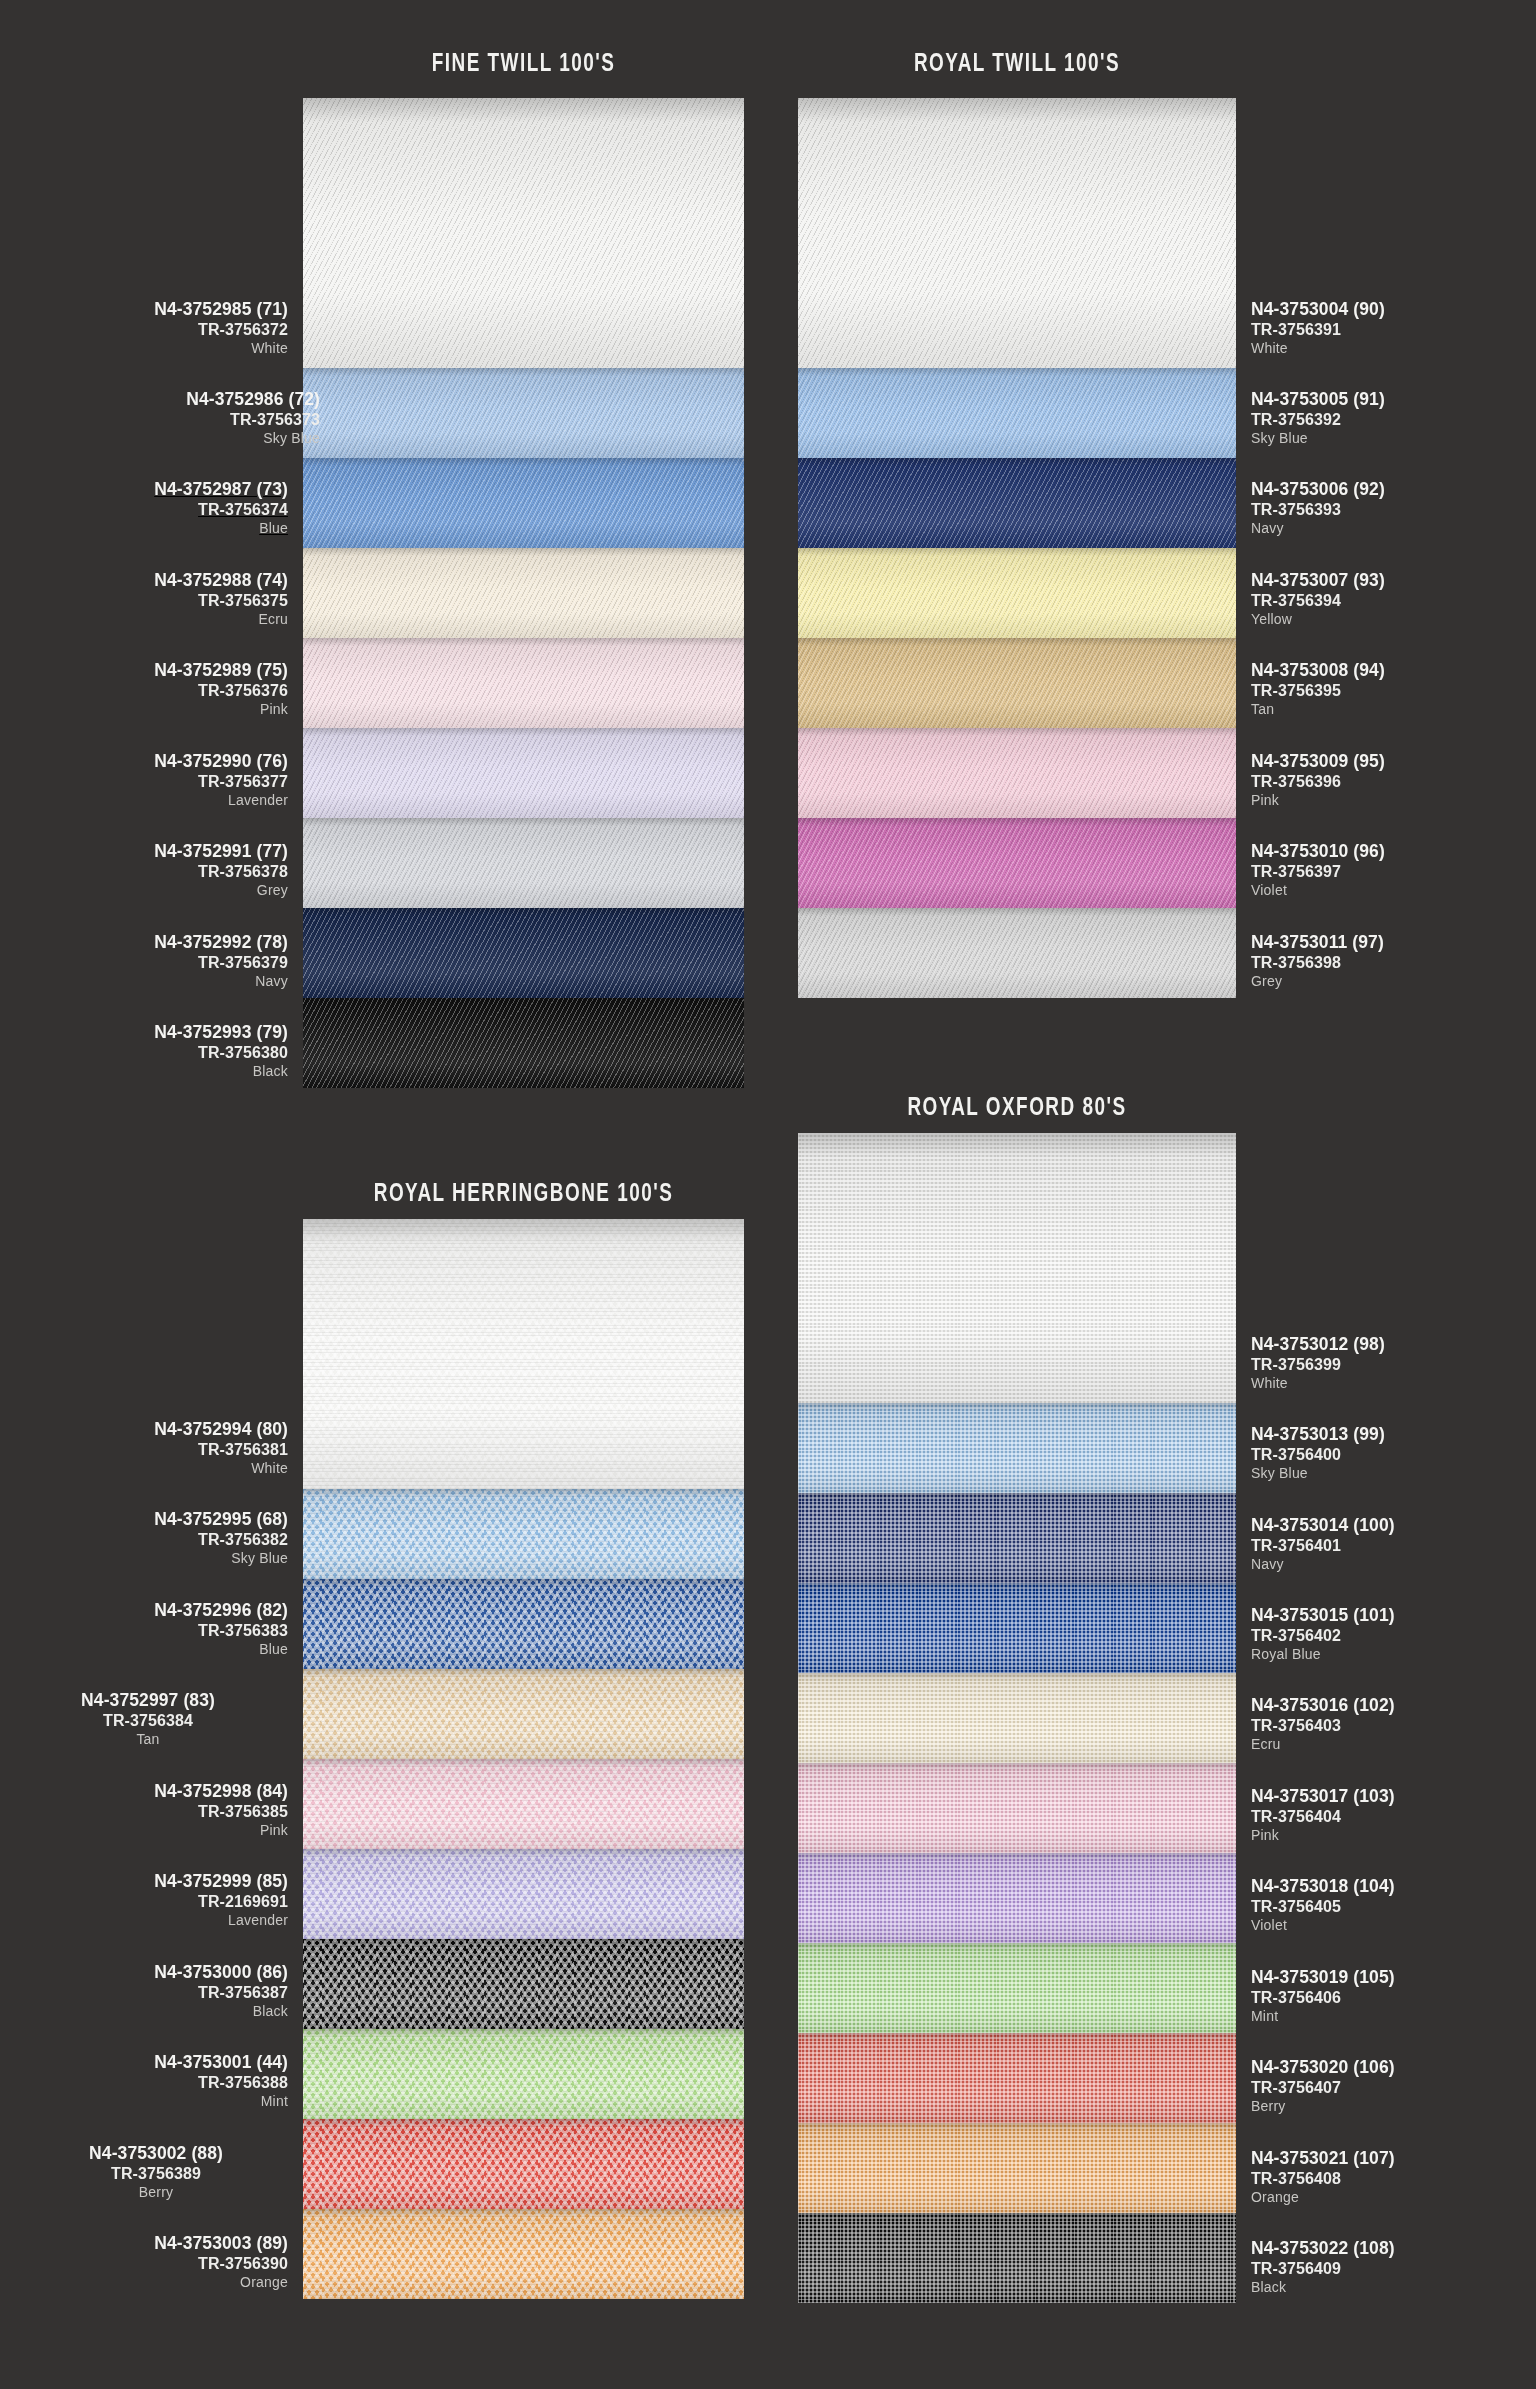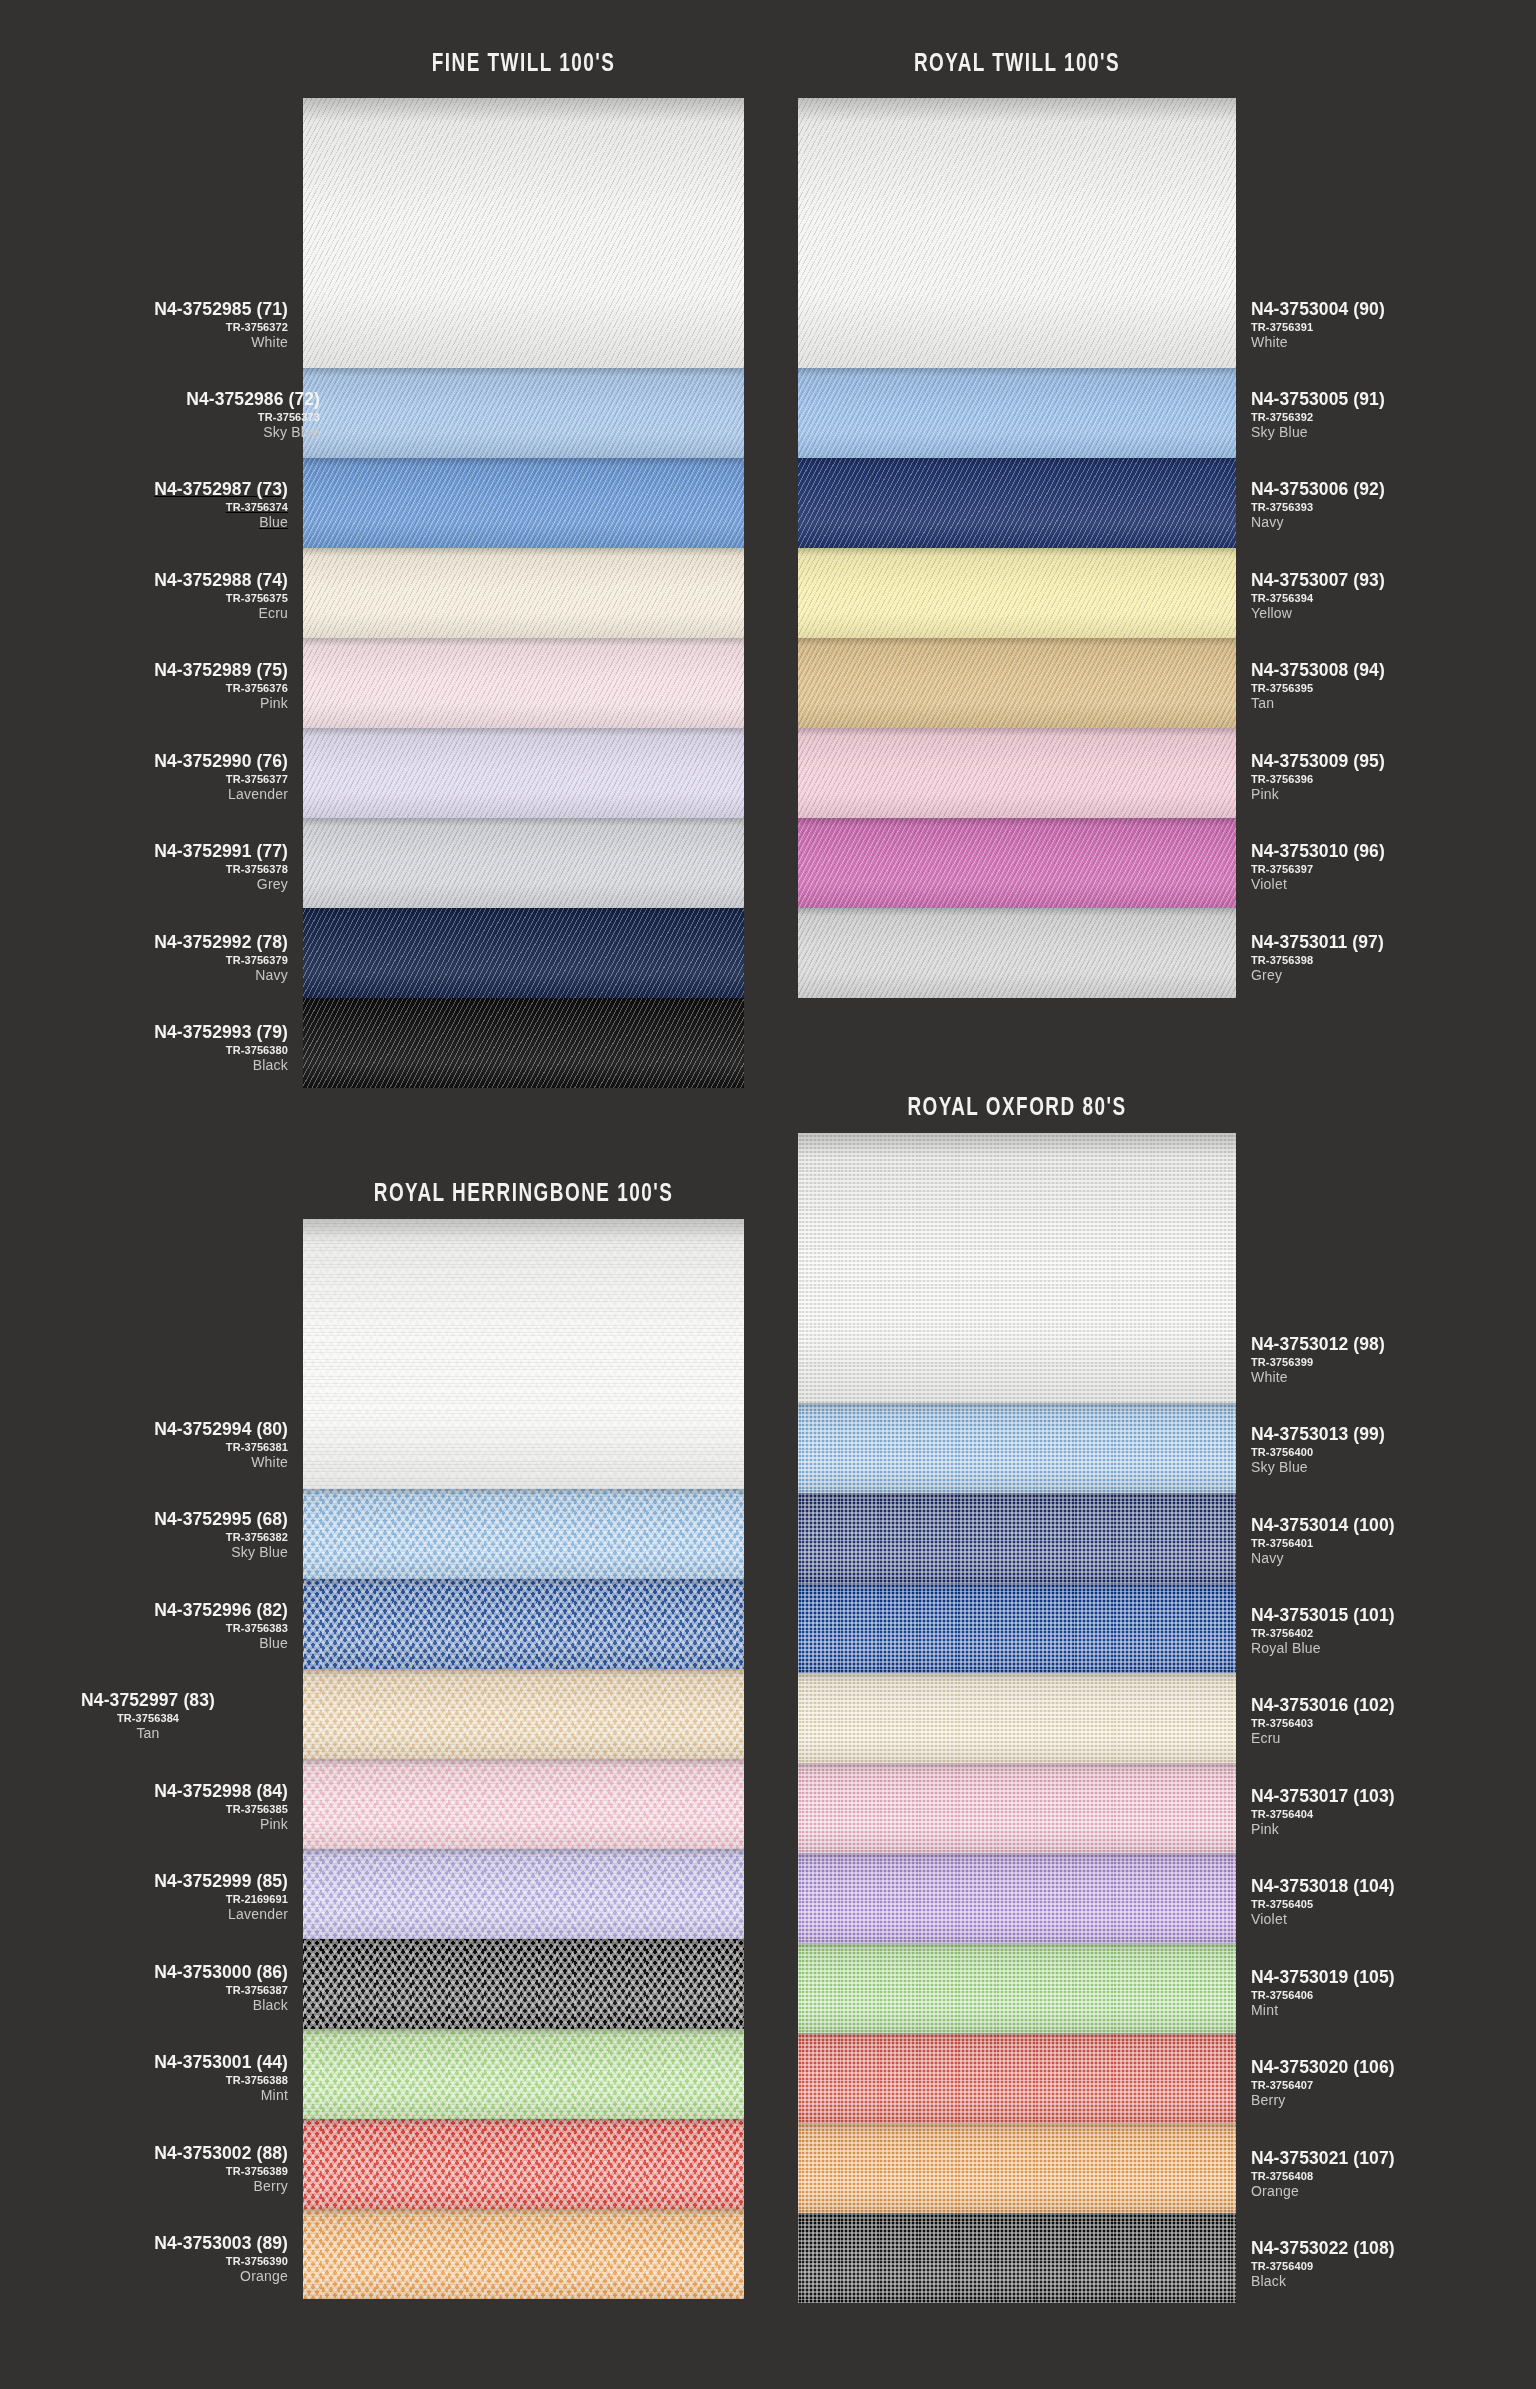--- a/index.html
+++ b/index.html
@@ -116,21 +116,21 @@
     display: block;
     color: #f4f4f2;
     font-weight: 700;
     font-size: 17.5px;
     letter-spacing: 0.1px;
   }
   .label .tr {
     display: block;
     color: #ededeb;
     font-weight: 700;
-    font-size: 11px;
+    font-size: 16px;
     letter-spacing: 0.1px;
     margin-top: 1.7px;
   }
   .label .cname {
     display: block;
     color: #c8c7c4;
     font-weight: 400;
     font-size: 14px;
     letter-spacing: 0.2px;
     margin-top: 1.7px;
@@ -476,21 +476,21 @@
       <div class="label right" style="top: 1963px; left: 0px; width: 288px;">
         <span class="sku">N4-3753000 (86)</span>
         <span class="tr">TR-3756387</span>
         <span class="cname">Black</span>
       </div>
       <div class="label right" style="top: 2053px; left: 0px; width: 288px;">
         <span class="sku">N4-3753001 (44)</span>
         <span class="tr">TR-3756388</span>
         <span class="cname">Mint</span>
       </div>
-      <div class="label right" style="top: 2144px; left: 0px; width: 288px;">
+      <div class="label right" style="top: 2144px; left: 12px; width: 288px; text-align: center;">
         <span class="sku">N4-3753002 (88)</span>
         <span class="tr">TR-3756389</span>
         <span class="cname">Berry</span>
       </div>
       <div class="label right" style="top: 2234px; left: 0px; width: 288px;">
         <span class="sku">N4-3753003 (89)</span>
         <span class="tr">TR-3756390</span>
         <span class="cname">Orange</span>
       </div>
       <div class="label left" style="top: 1335px; left: 1251px; width: 290px;">

